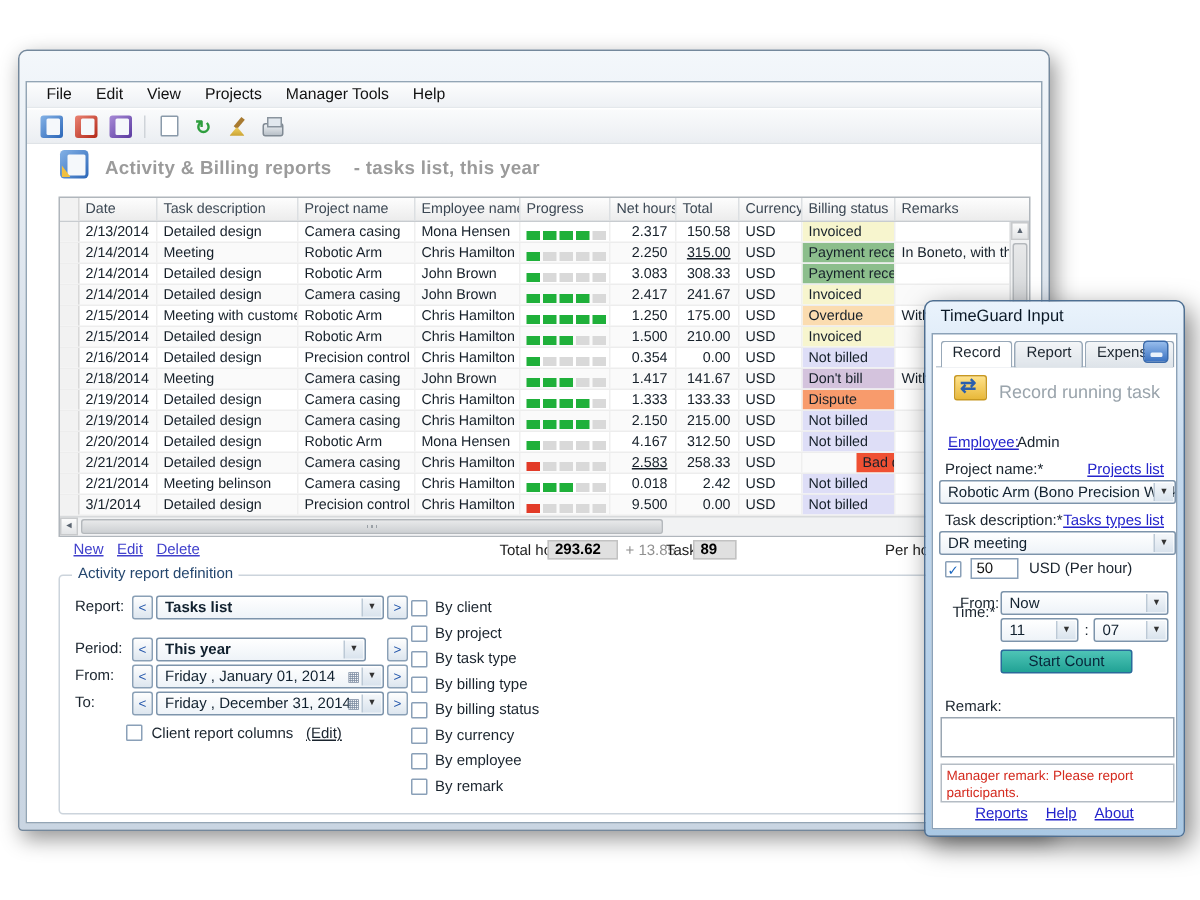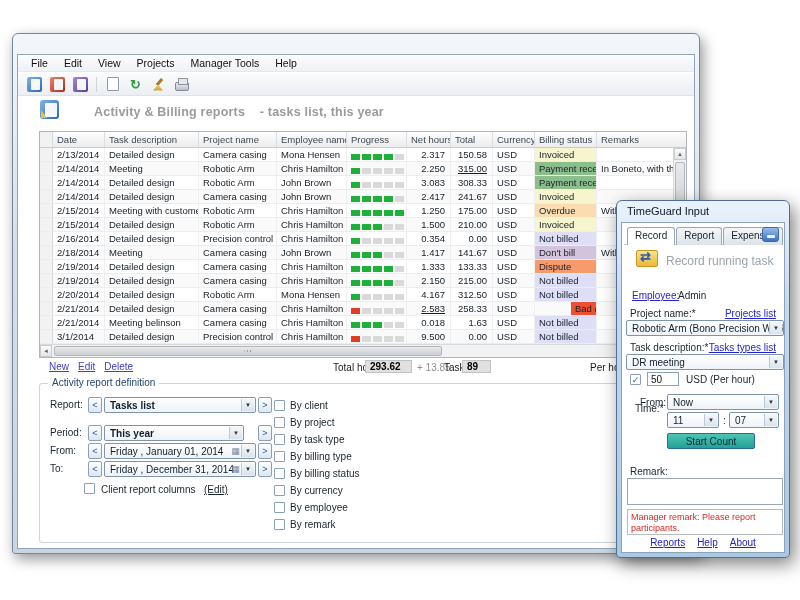--- a/index.html
+++ b/index.html
@@ -49,21 +49,21 @@
   .ic-sweep::after{content:"";position:absolute;left:1px;bottom:0;width:10px;height:6px;
     background:linear-gradient(#f0d060,#c8a030);clip-path:polygon(0 100%,50% 0,100% 100%);}
   .ic-print{width:14px;height:9px;background:linear-gradient(#eef1f4,#b8c0c8);border:1px solid #808a94;border-radius:2px;position:relative;margin-top:4px;}
   .ic-print::before{content:"";position:absolute;left:2px;top:-5px;width:8px;height:5px;background:#e2e8ee;border:1px solid #8a949e;}
 
   
   .rep-ic{position:absolute;left:22px;top:45px;width:19px;height:19px;border-radius:3px;
     background:linear-gradient(135deg,#84b2e6,#2b66b8);}
   .rep-ic::before{content:"";position:absolute;left:5px;top:3px;right:2px;bottom:2px;background:#f5f8fb;border-radius:1px;}
   .rep-ic::after{content:"";position:absolute;left:1px;bottom:1px;width:6px;height:8px;background:#f0c040;clip-path:polygon(0 100%,0 0,100% 100%);}
-  .rep-title{position:absolute;left:52px;top:50px;font-size:12.5px;font-weight:bold;color:#9b9b9b;white-space:nowrap;letter-spacing:.2px;margin-left:24px;}
+  .rep-title{position:absolute;left:52px;top:50px;font-size:12.5px;font-weight:bold;color:#9b9b9b;white-space:nowrap;letter-spacing:.2px;}
 
   
   #grid{position:absolute;left:21px;top:76px;width:648px;height:227px;background:#fff;
     border:1px solid #b0b6bc;}
   .g-head{display:flex;height:16px;background:linear-gradient(#fdfdfd,#ececec);border-bottom:1px solid #c8ccd0;}
   .g-hcell{font-size:9.5px;color:#3c4854;padding:2px 0 0 4px;border-right:1px solid #dcdfe2;
     white-space:nowrap;overflow:hidden;flex-shrink:0;}
   #grid-body{position:absolute;left:0;right:13px;top:16px;bottom:13px;overflow:hidden;}
   .g-row{display:flex;height:14px;border-bottom:1px solid #ededed;background:#fff;}
   .g-row:nth-child(even){background:#fafafa;}
@@ -463,21 +463,21 @@
             <div class="g-cell" style="width: 78px;">Camera casing</div>
             <div class="g-cell" style="width: 70px;">Chris Hamilton</div>
             <div class="g-cell prog" style="width: 60px;">
               <div class="seg on-green"></div>
               <div class="seg on-green"></div>
               <div class="seg on-green"></div>
               <div class="seg"></div>
               <div class="seg"></div>
             </div>
             <div class="g-cell num" style="width: 44px;">0.018</div>
-            <div class="g-cell num" style="width: 42px;">1.63</div>
+            <div class="g-cell num" style="width: 42px;">2.42</div>
             <div class="g-cell " style="width: 42px;">USD</div>
             <div class="g-cell billing" style="width: 62px;">
               <div class="fill" style="background: rgb(222, 222, 247);">Not billed</div>
             </div>
             <div class="g-cell" style="width: 91px; flex: 1 1 0%; border-right: none;"></div>
           </div>
           <div class="g-row">
             <div class="g-cell rowhdr" style="width: 13px;"></div>
             <div class="g-cell" style="width: 52px;">3/1/2014</div>
             <div class="g-cell" style="width: 94px;">Detailed design</div>

